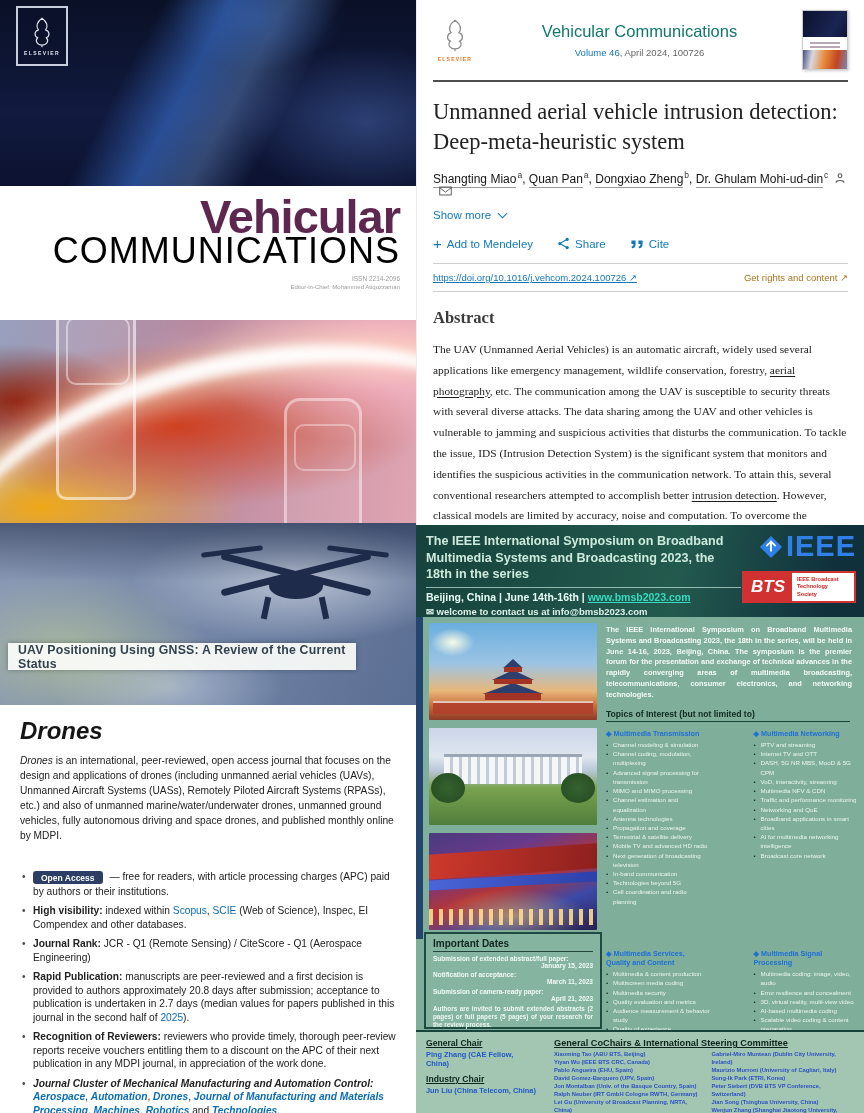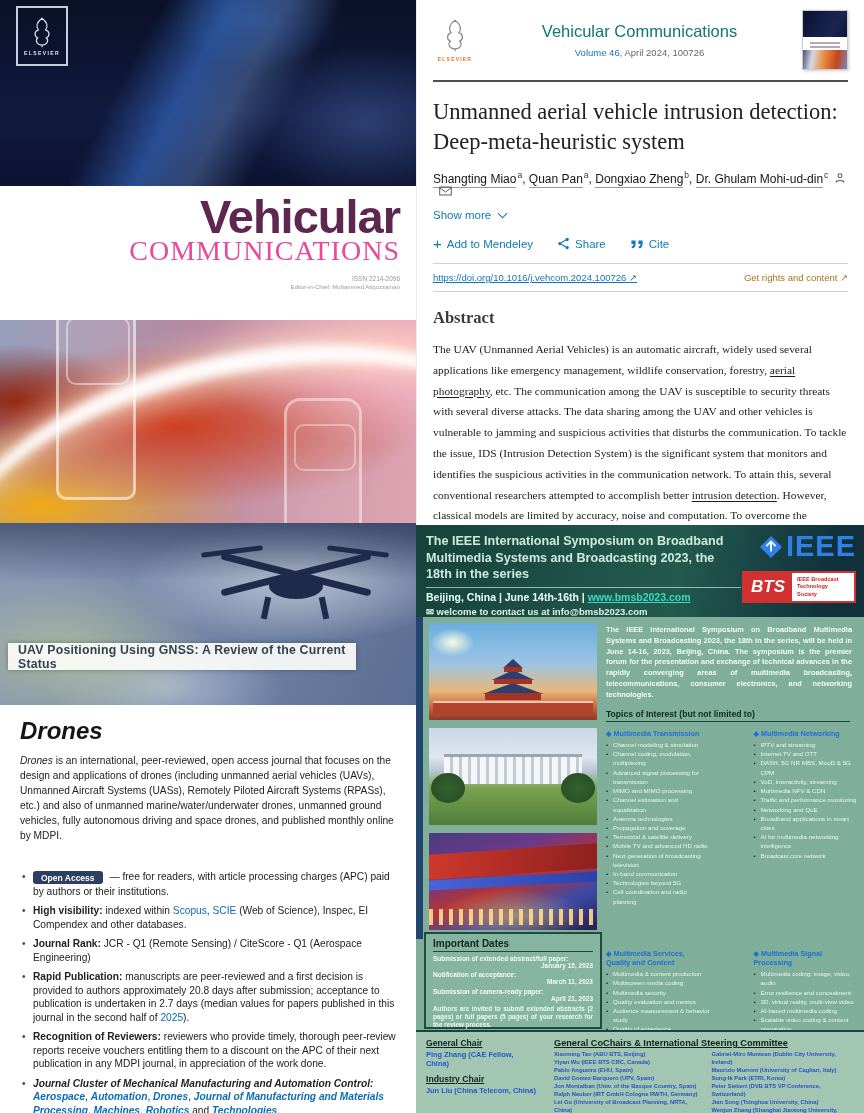--- a/index.html
+++ b/index.html
@@ -16,21 +16,21 @@
       linear-gradient(180deg,#0a1026,#111a3f 60%,#0c1230); }
   .els-box { position:absolute; left:16px; top:6px; width:52px; height:60px;
     border:2px solid #c9cede; background:rgba(12,18,44,.35); display:flex; flex-direction:column;
     align-items:center; justify-content:center; }
   .els-box svg { width:26px; height:32px; }
   .els-box .els-txt { font-size:5px; letter-spacing:1.4px; color:#dfe3f0; margin-top:2px; font-weight:700; }
 
   .cover-band { position:absolute; left:0; top:186px; width:416px; height:105px; background:#fff;
     text-align:right; padding-right:16px; }
   .brand1 { font-size:47px; font-weight:700; color:#5e2750; line-height:50px; letter-spacing:-1px; margin-top:6px; }
-  .brand2 { font-size:28px; font-weight:400; color:#ec4899; line-height:28px; letter-spacing:1px; margin-top:-5px;font-family:Liberation Serif, serif; }
+  .brand2 { font-size:36px; font-weight:400; color:#000000; line-height:28px; letter-spacing:1px; margin-top:-5px; }
   .cover-issn { font-size:6.5px; color:#9a9a9a; margin-top:10px; }
   .cover-editor { font-size:6px; color:#9a9a9a; margin-top:2px; }
 
   .cover-art-mid { position:absolute; left:0; top:320px; width:416px; height:203px; overflow:hidden;
     background:
       radial-gradient(70% 70% at 92% 18%, rgba(255,185,200,.85), transparent 62%),
       radial-gradient(ellipse 85% 58% at 42% 52%, #cf3f1f 0%, rgba(207,63,31,0) 70%),
       radial-gradient(ellipse 65% 55% at 10% 92%, #f0a818, rgba(240,168,24,0) 75%),
       radial-gradient(ellipse 40% 40% at 4% 40%, #7a1f10, rgba(122,31,16,0) 70%),
       linear-gradient(100deg,#97a0bd,#b9899f 45%,#e0a5b2); }

